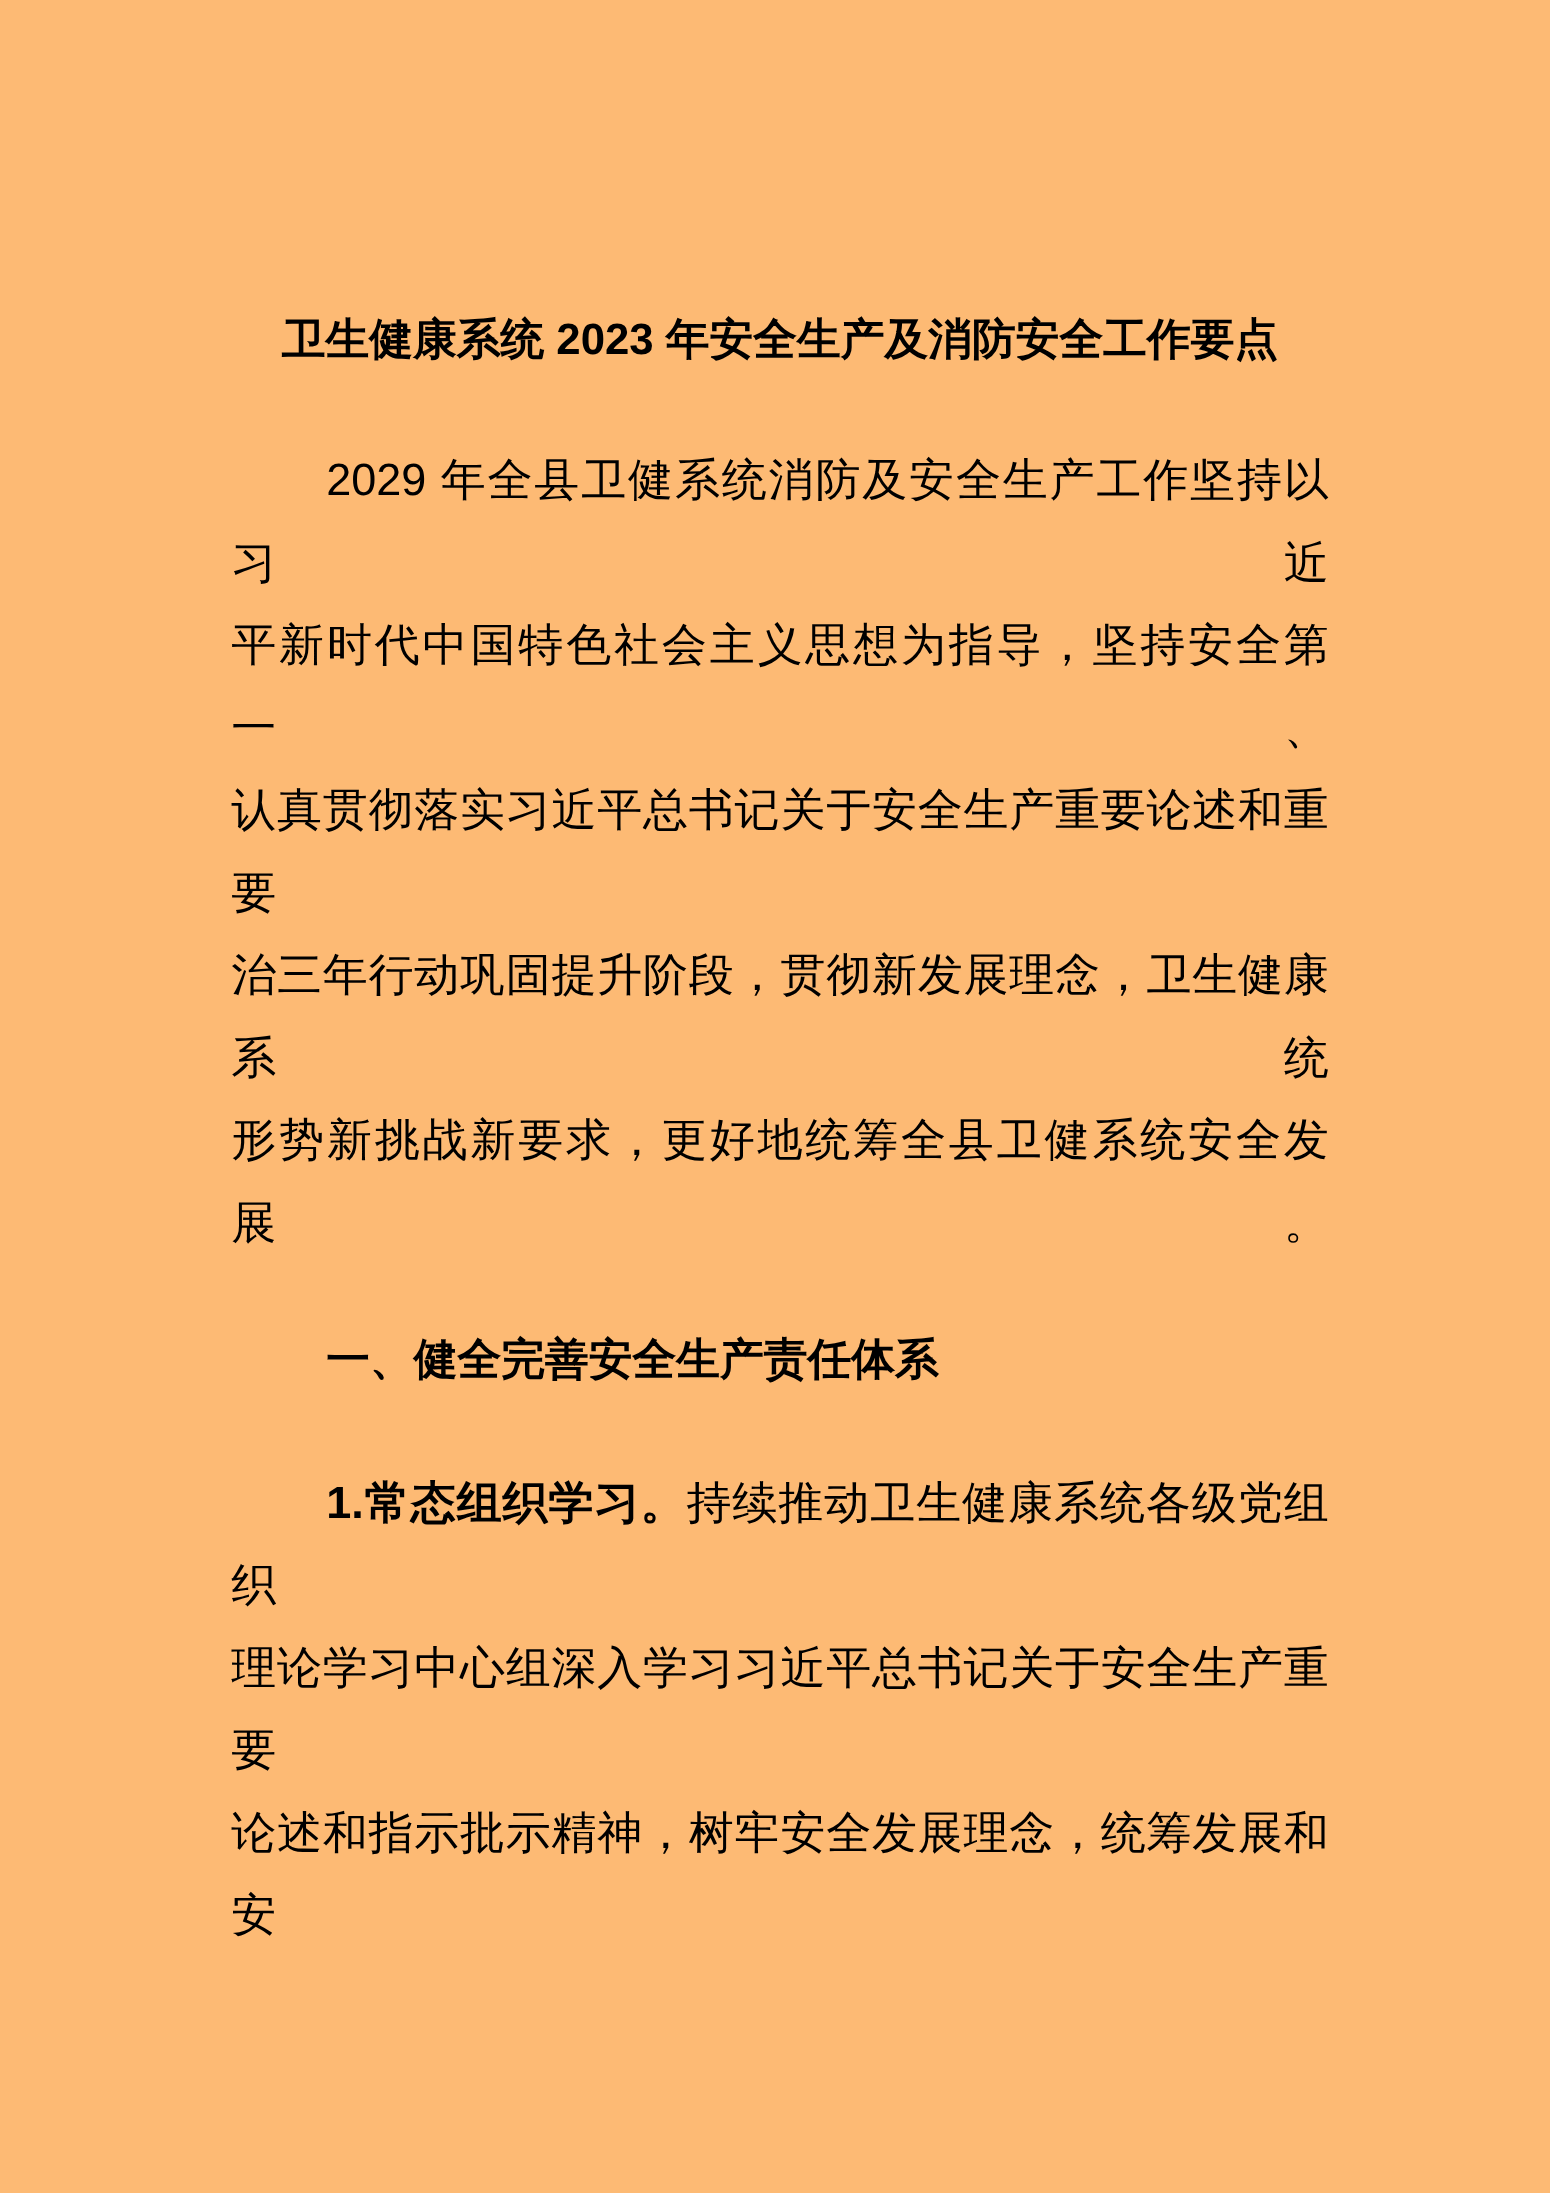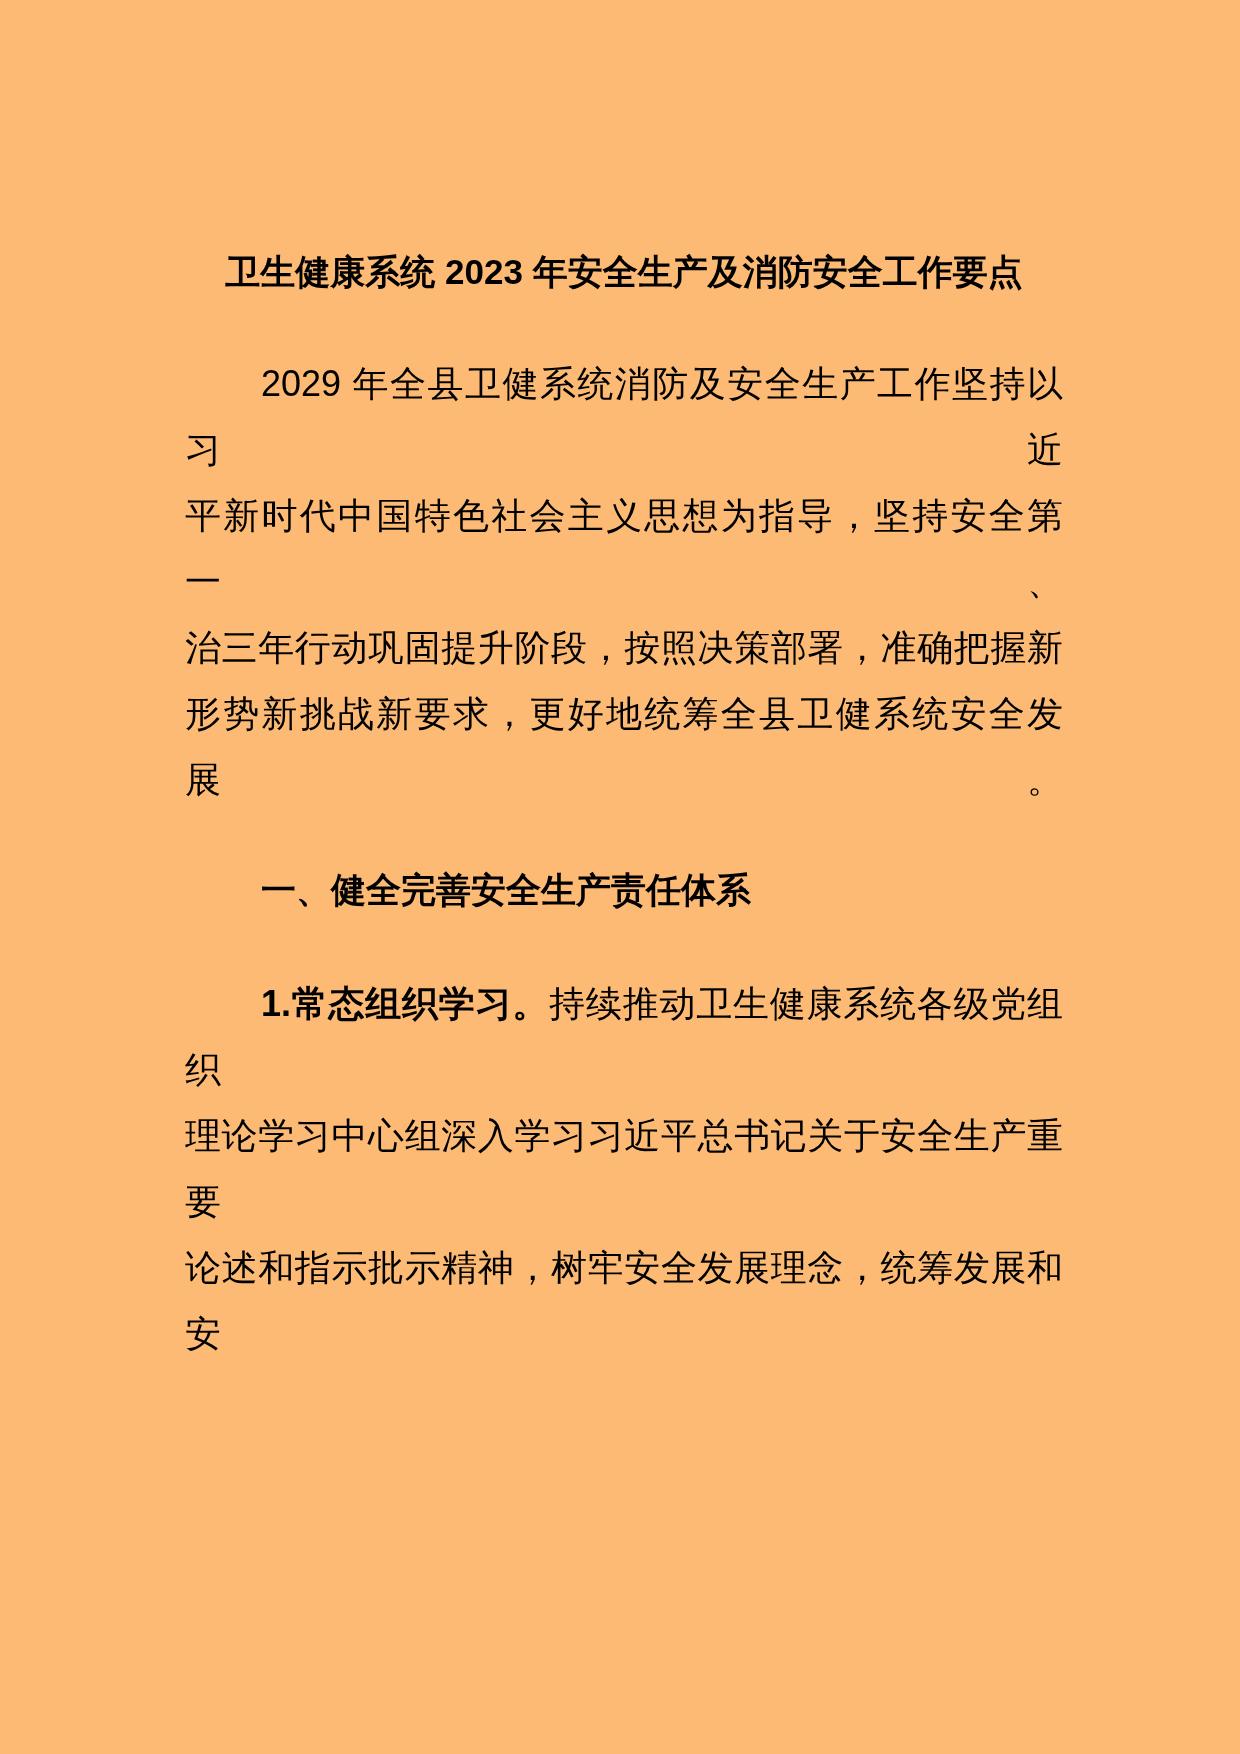--- a/index.html
+++ b/index.html
@@ -64,21 +64,22 @@
 <body>
 
 <div class="page">
   <div class="content">
 
     <div class="doc-title">卫生健康系统 2023 年安全生产及消防安全工作要点</div>
 
     <div class="body-para intro">
         <div class="line">2029 年全县卫健系统消防及安全生产工作坚持以习近</div>
         <div class="line">平新时代中国特色社会主义思想为指导，坚持安全第一、</div>
-        <div class="line">治三年行动巩固提升阶段，按照决策部署，准确把握新</div>
+        <div class="line">认真贯彻落实习近平总书记关于安全生产重要论述和重要</div>
+        <div class="line">治三年行动巩固提升阶段，贯彻新发展理念，卫生健康系统</div>
         <div class="line">形势新挑战新要求，更好地统筹全县卫健系统安全发展。</div>
       </div>
 
     <div class="heading">一、健全完善安全生产责任体系</div>
 
     <div class="body-para item1">
       <div class="line first-line"><span class="bold-lead">1.常态组织学习。</span><span>持续推动卫生健康系统各级党组织</span></div>
       <div>
           <div class="line">理论学习中心组深入学习习近平总书记关于安全生产重要</div>
           <div class="line">论述和指示批示精神，树牢安全发展理念，统筹发展和安</div>

